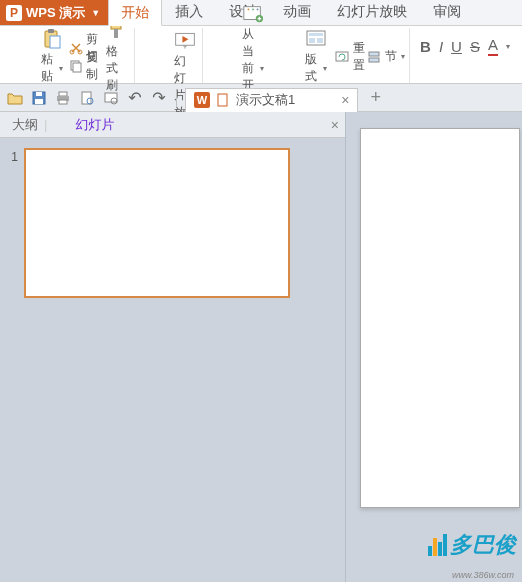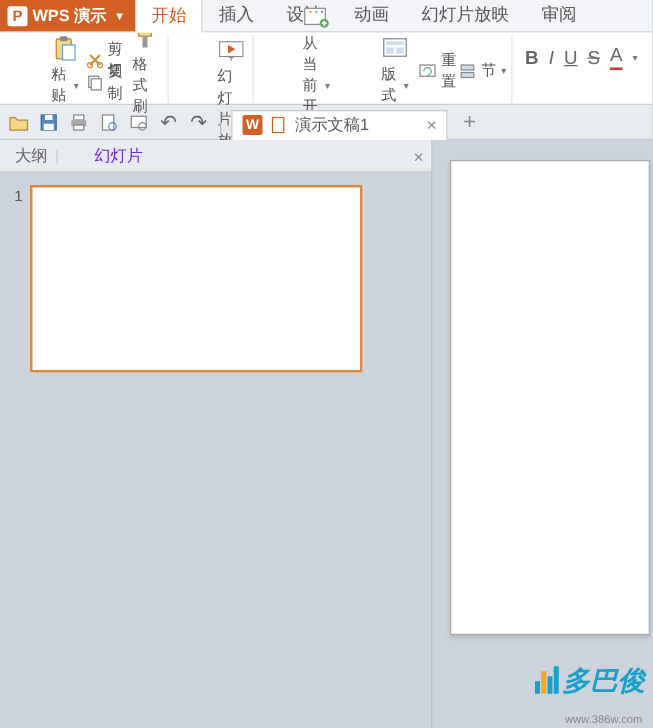--- a/index.html
+++ b/index.html
@@ -59,21 +59,21 @@
 
   .canvas-area { flex:1; background:#cdd3dc; padding-top:16px; padding-left:14px; }
   .slide-canvas { width:160px; height:380px; background:#fff; border:1px solid #aaa; box-shadow:0 2px 4px rgba(0,0,0,0.15); }
 
   
   .watermark { position:absolute; right:6px; bottom:22px; display:flex; align-items:flex-end; gap:2px; }
   .wm-bars span { display:inline-block; width:4px; background:#19a0c9; margin-right:1px; }
   .wm-bars span:nth-child(1){height:10px;} .wm-bars span:nth-child(2){height:18px;background:#f5a623;}
   .wm-bars span:nth-child(3){height:14px;} .wm-bars span:nth-child(4){height:22px;}
   .wm-text { color:#19a0c9; font-size:22px; font-weight:bold; font-style:italic; }
-  .wm-link { position:absolute; right:8px; bottom:2px; font-size:9px; color:#888; }
+  .wm-link { position:absolute; right:8px; bottom:2px; font-size:9px; color:#888;font-style:italic; }
 </style>
 </head>
 <body>
 
 <div class="titlebar">
   <div class="app-badge">
     <span class="p-icon">P</span>
     <span>WPS 演示</span>
     <span class="drop">▼</span>
   </div>

